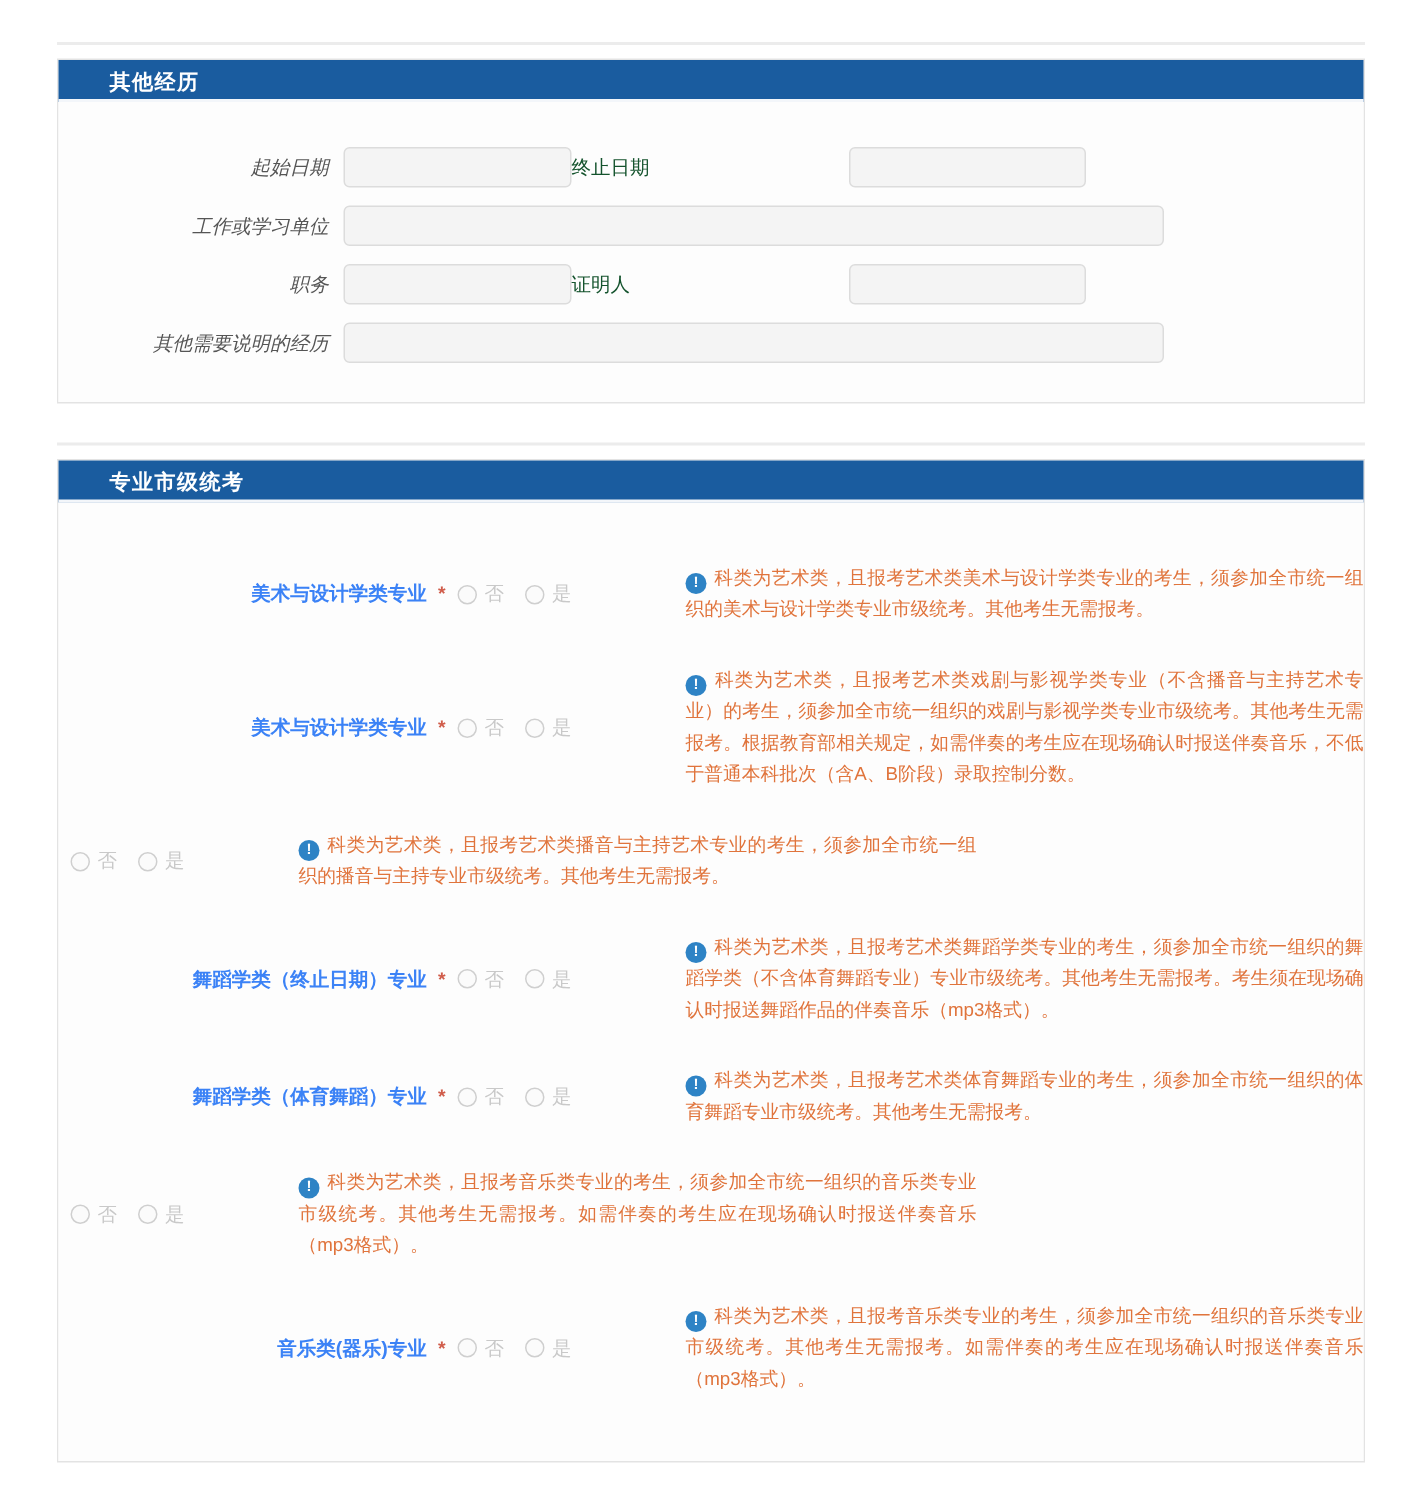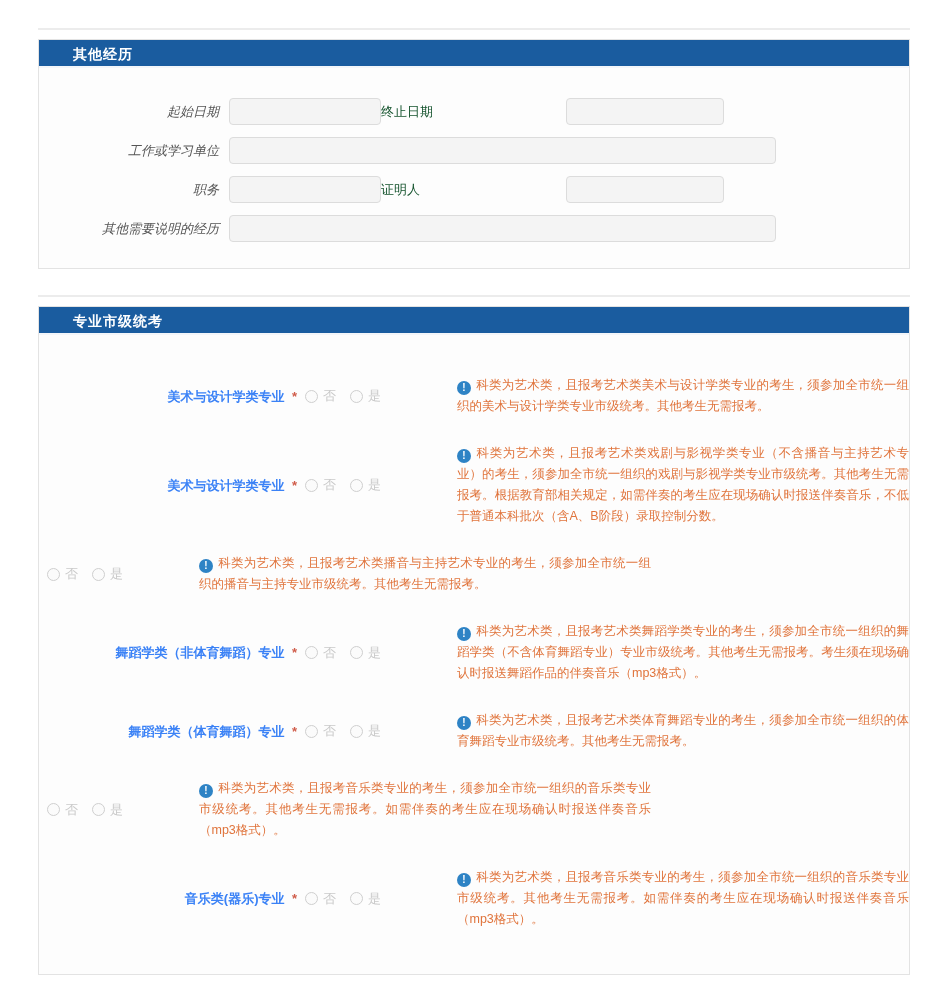--- a/index.html
+++ b/index.html
@@ -148,21 +148,21 @@
           <span class="radio-opt">
             <span class="radio-circle"></span>
             <span class="radio-text">是</span>
           </span>
         </div>
         <div class="info-zone"><span class="info-icon">!</span><span>科类为艺术类，且报考艺术类播音与主持艺术专业的考生，须参加全市统一组织的播音与主持专业市级统考。其他考生无需报考。</span></div>
       </div>
 
       <div class="exam-row">
         <div class="exam-label-zone">
-          <span class="exam-label">舞蹈学类（非体育舞蹈）专业</span>
+          <span class="exam-label">舞蹈学类（终止日期）专业</span>
           <span class="req-star">*</span>
         </div>
         <div class="radio-zone">
           <span class="radio-opt">
             <span class="radio-circle"></span>
             <span class="radio-text">否</span>
           </span>
           <span class="radio-opt">
             <span class="radio-circle"></span>
             <span class="radio-text">是</span>

